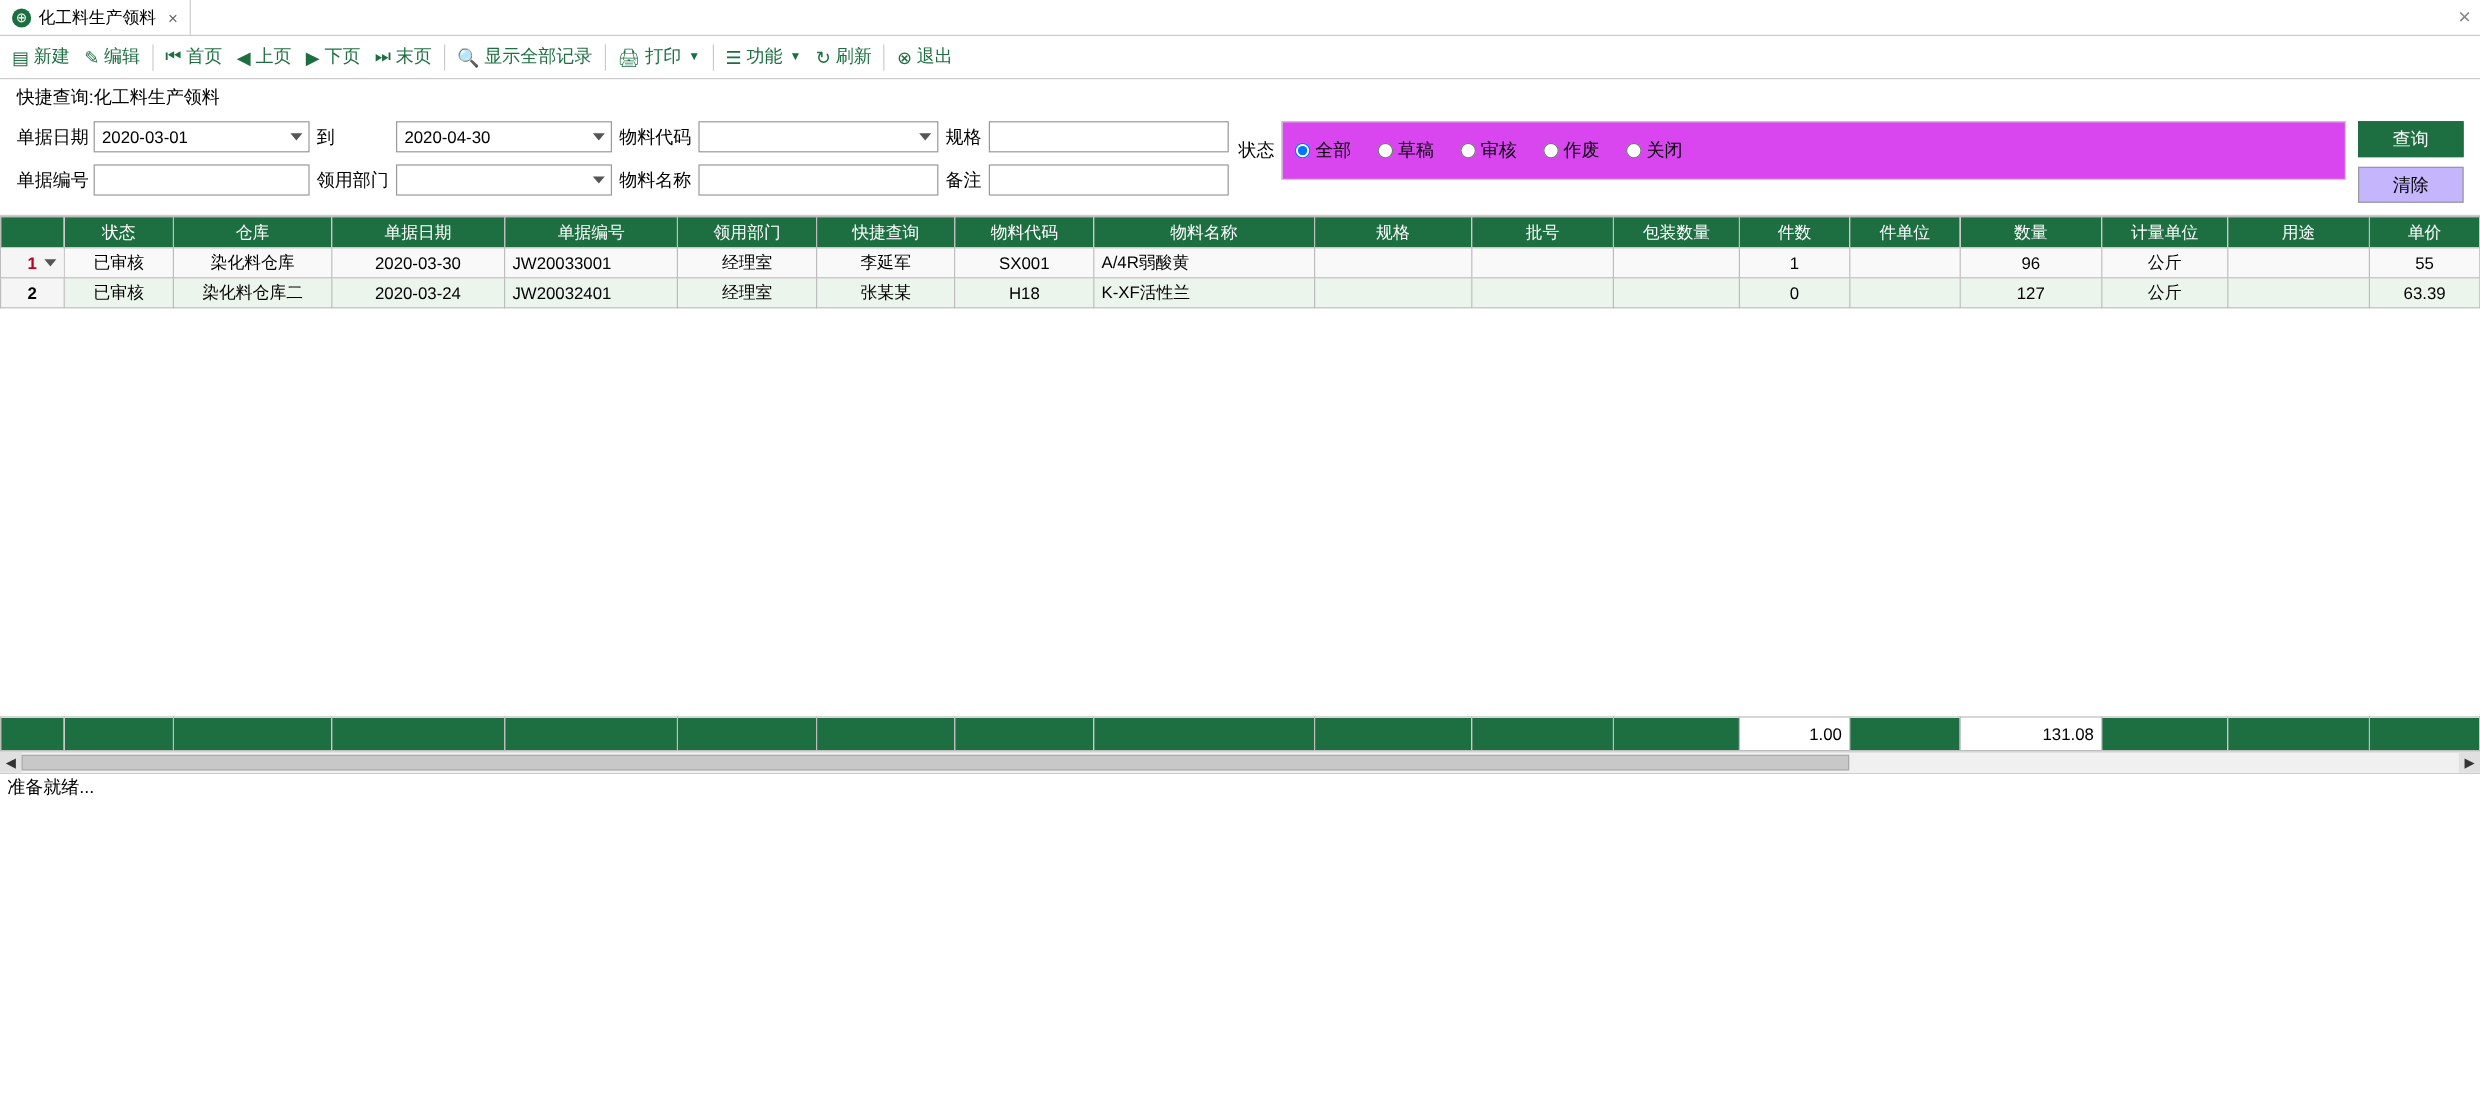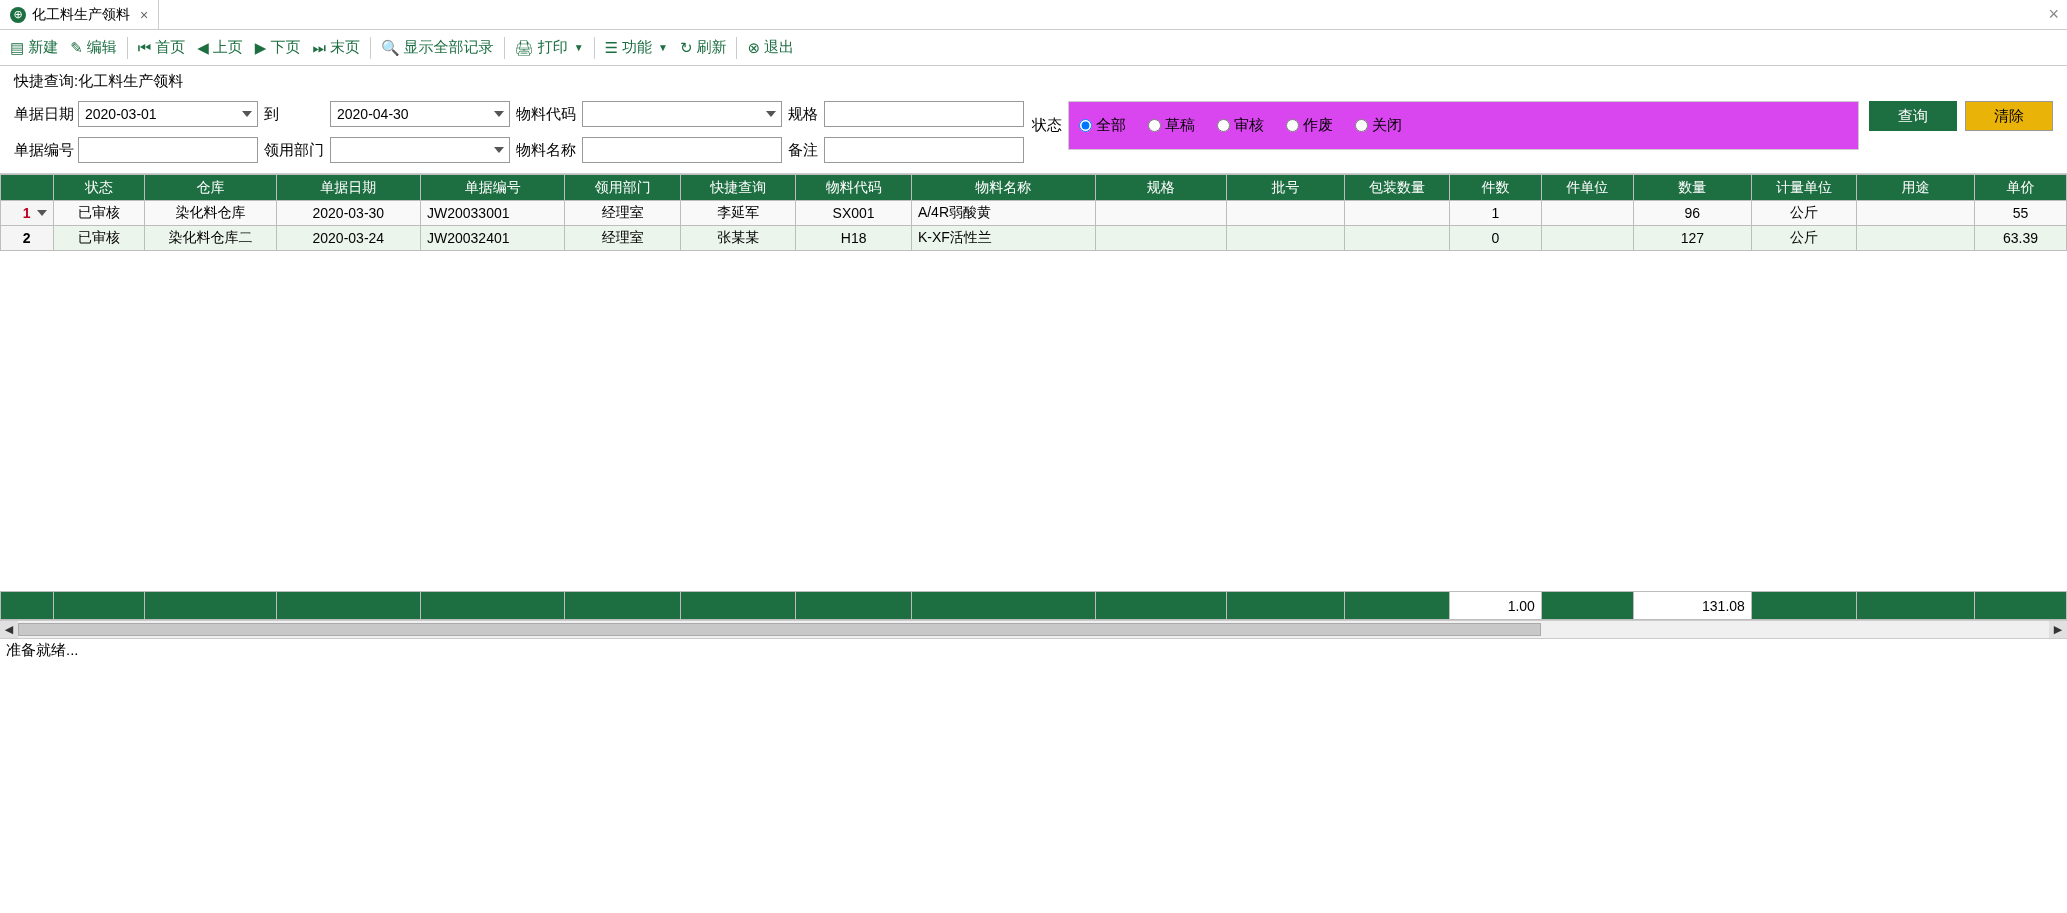--- a/index.html
+++ b/index.html
@@ -92,27 +92,27 @@
   flex: 1;
 }
 .status-label { font-size: 15px; }
 .status-box {
   border: 1px solid #ccc; background: #d946ef;
   padding: 14px 10px;
   display: flex; gap: 22px; align-items: center;
   flex: 1;
 }
 .radio-item { display: flex; align-items: center; gap: 4px; font-size: 15px;}
-.btn-col { display: flex; flex-direction: row; gap: 8px; padding-left: 10px;}
+.btn-col { display: flex; flex-direction: column; gap: 8px; padding-left: 10px;}
 .btn {
   height: 30px; min-width: 88px; border: 1px solid #999;
   font-size: 15px; cursor: pointer;
 }
 .btn-primary { background: #1d6f42; color: #fff; border-color:#1d6f42;}
-.btn-default { background: #eab308; }
+.btn-default { background: #c4b5fd; }
 .table-wrap {
   border-top: 1px solid #ccc;
   overflow: hidden;
 }
 table.grid {
   border-collapse: collapse;
   width: 100%;
   table-layout: fixed;
 }
 table.grid th, table.grid td {

